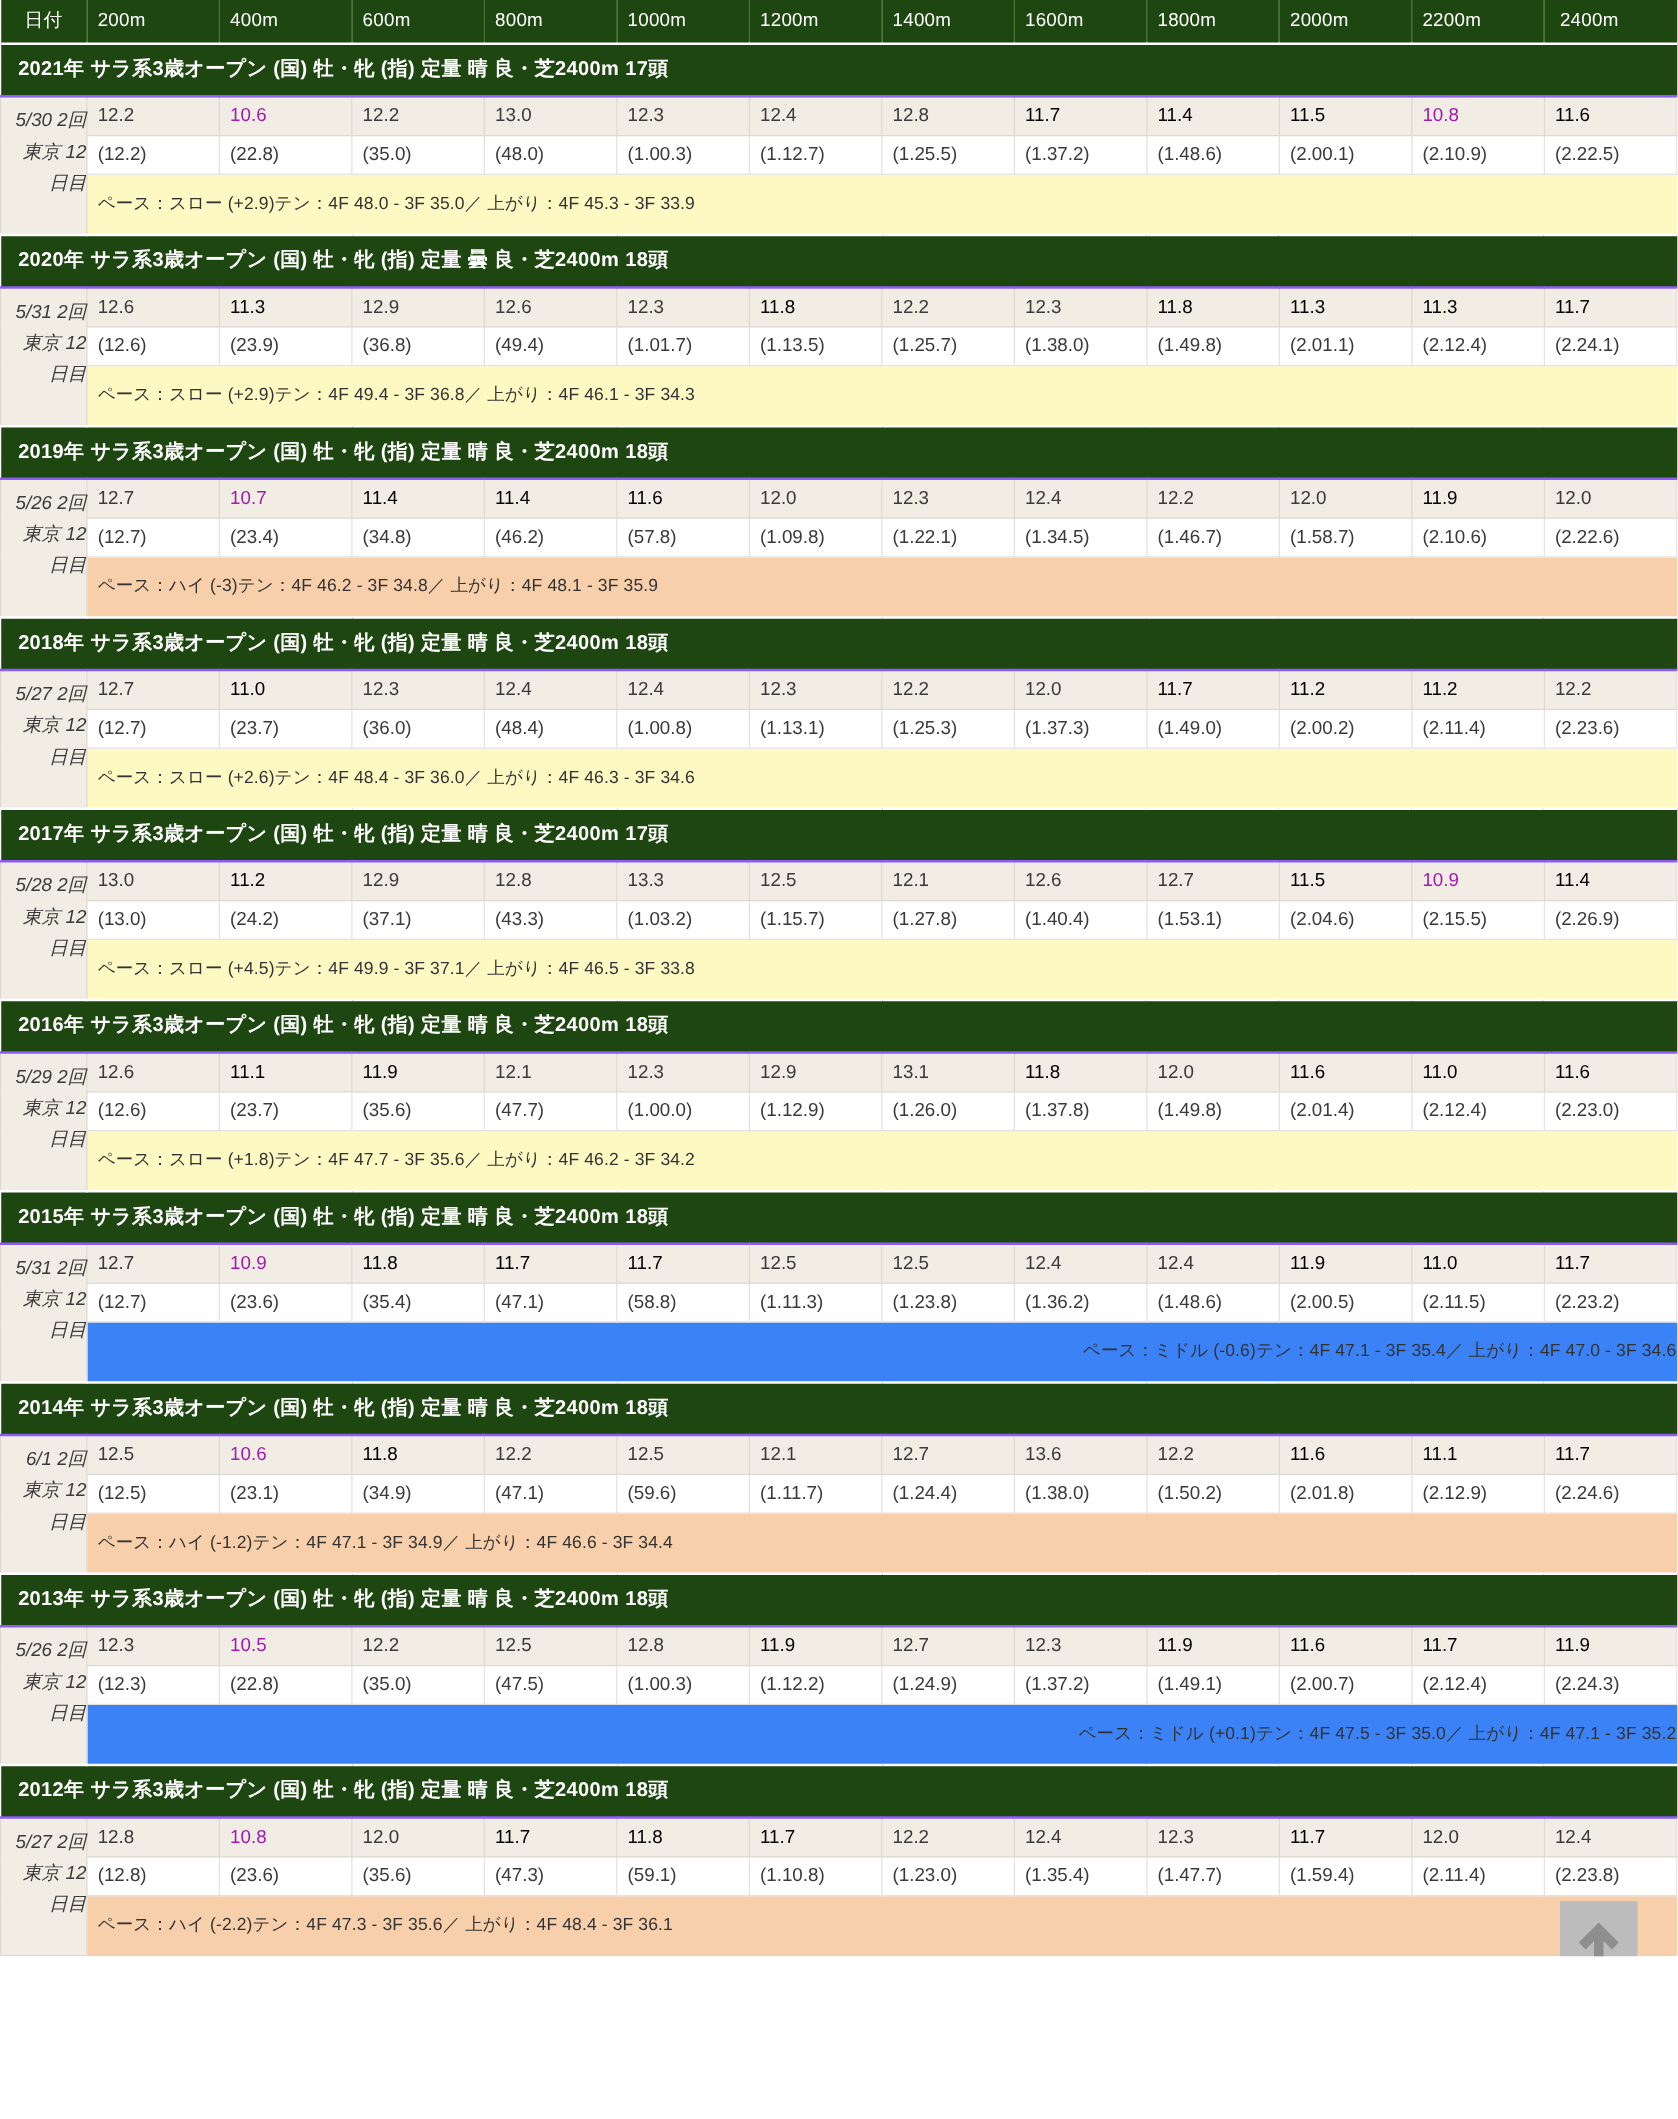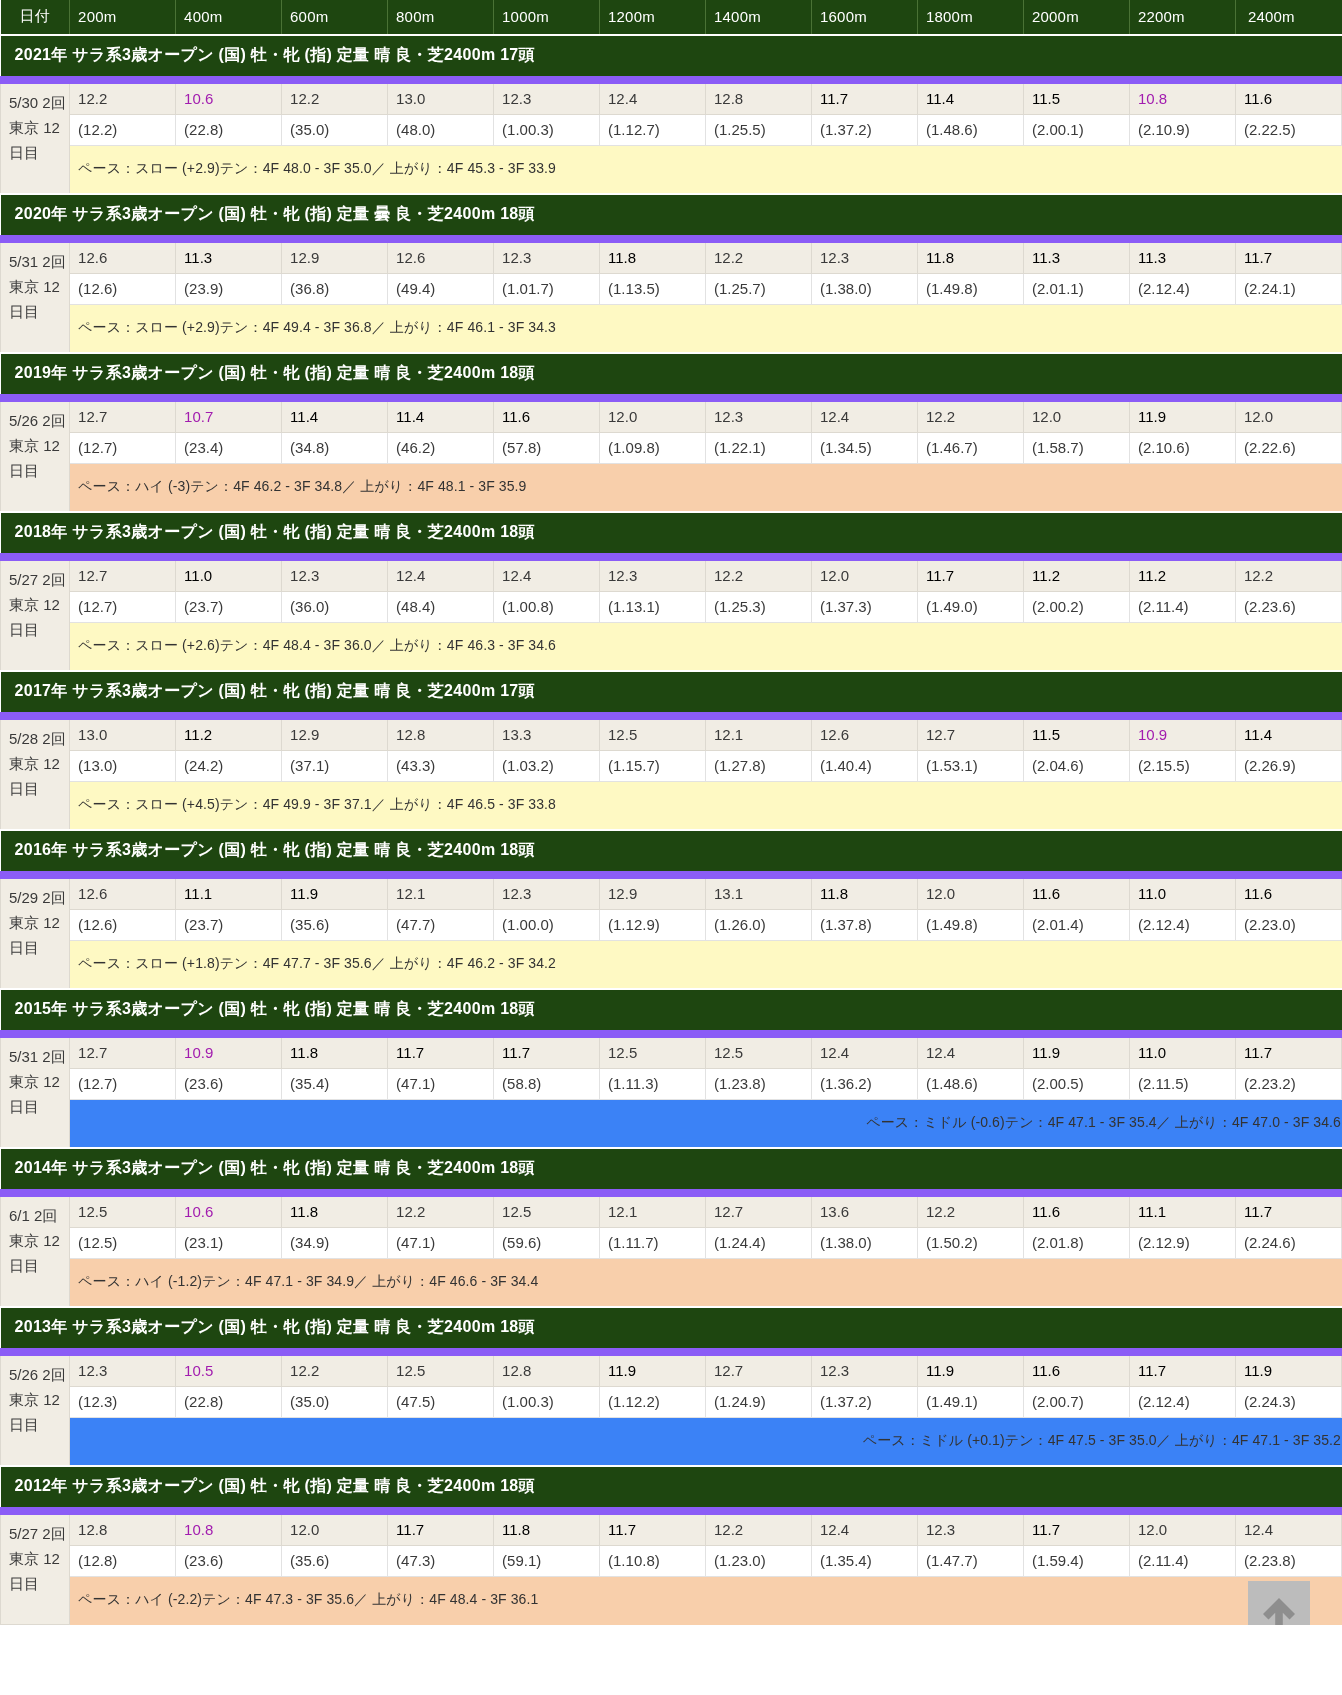--- a/index.html
+++ b/index.html
@@ -46,37 +46,38 @@
   thead th:last-child { border-right: none; padding-left: 12px; }
 
   
   tr.race-title-row td {
     background: #1e4610;
     color: #ffffff;
     font-size: 16px;
     font-weight: bold;
     padding: 9px 0 10px 14px;
     border-top: 2px solid #ffffff;
-    border-bottom: 8px solid #8b5cf6;
+    border-bottom: 2px solid #8b5cf6;
     letter-spacing: 0.3px;
     white-space: nowrap;
   }
 
   
   td.date-cell {
     background: #ffffff;
     border: 1px solid #d8d8d8;
     border-left: none;
     vertical-align: top;
-    text-align: left;
+    text-align: right;
     font-size: 14px;
     line-height: 1.68;
     color: #333333;
     padding: 5px 2px 6px 2px;
     word-break: break-all;
+    font-style: italic;
   }
 
   
   tr.lap-row td {
     background: #f1ede4;
     border: 1px solid #ddd9d0;
     font-size: 15px;
     padding: 6px 0 7px 8px;
     height: 17px;
     color: #3a3a3a;

